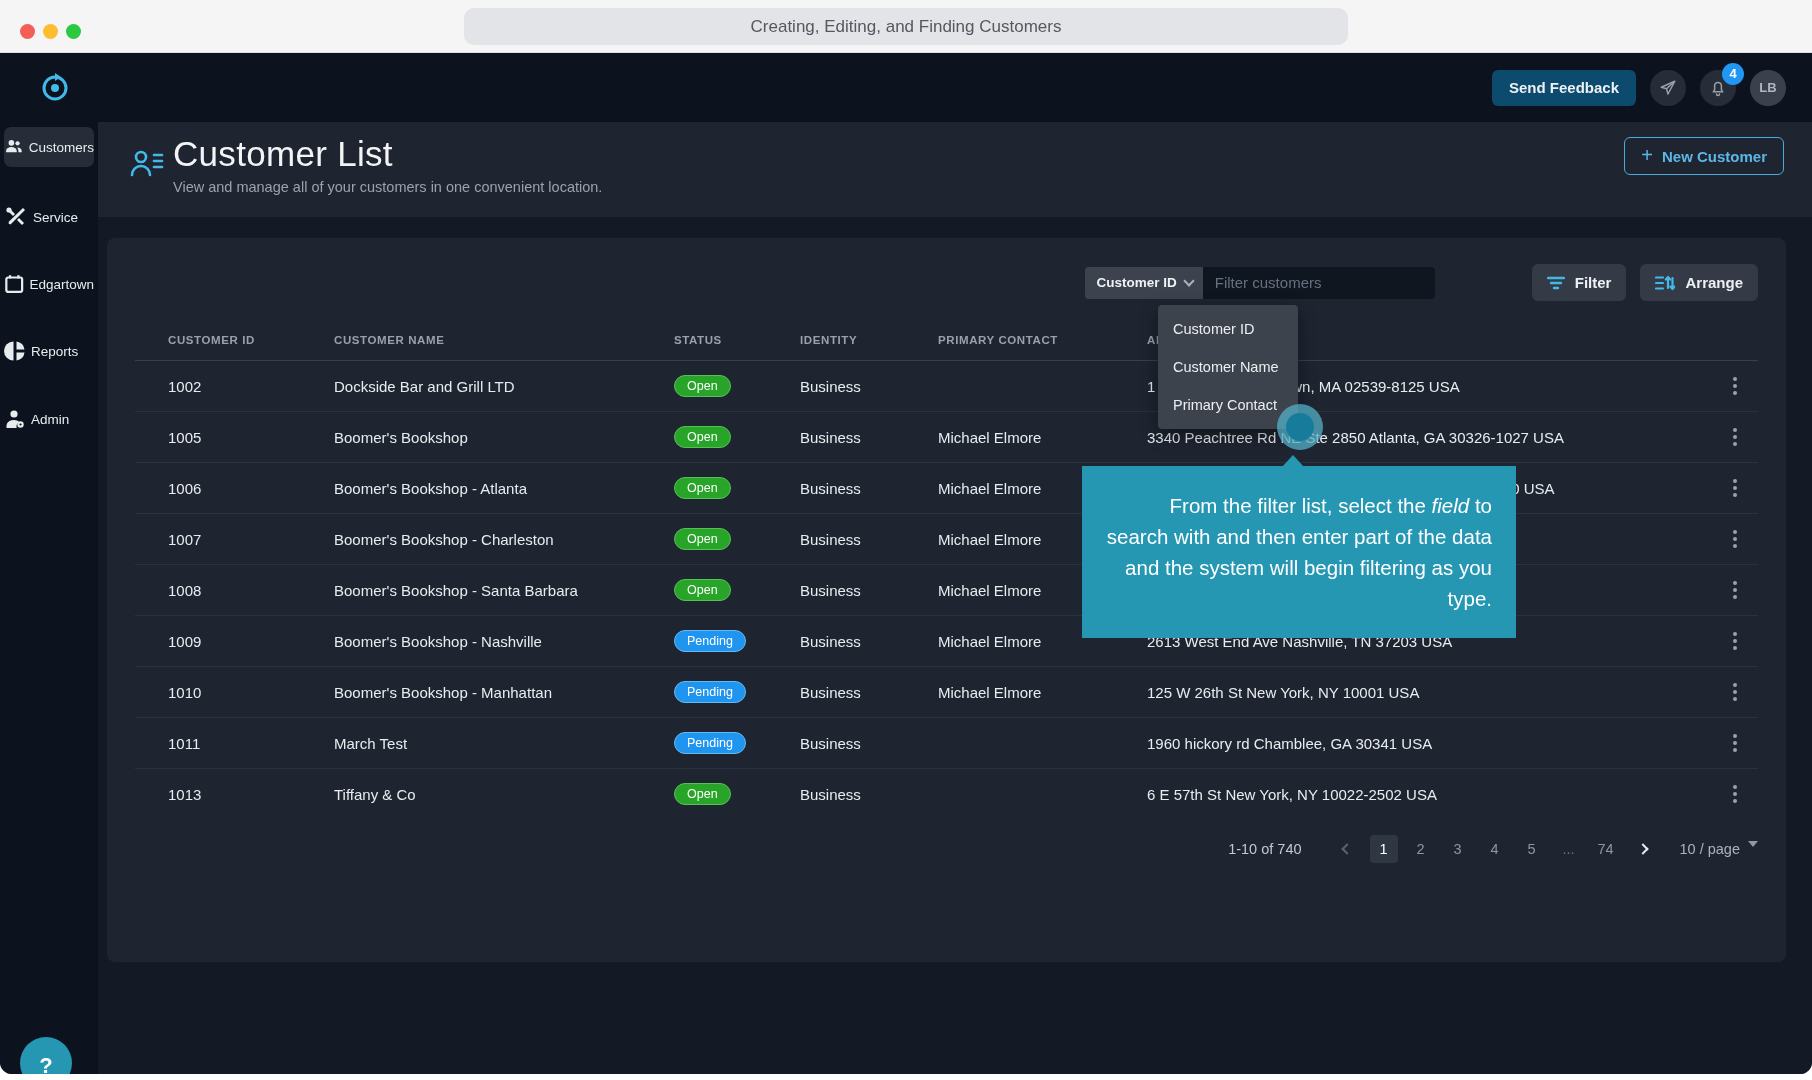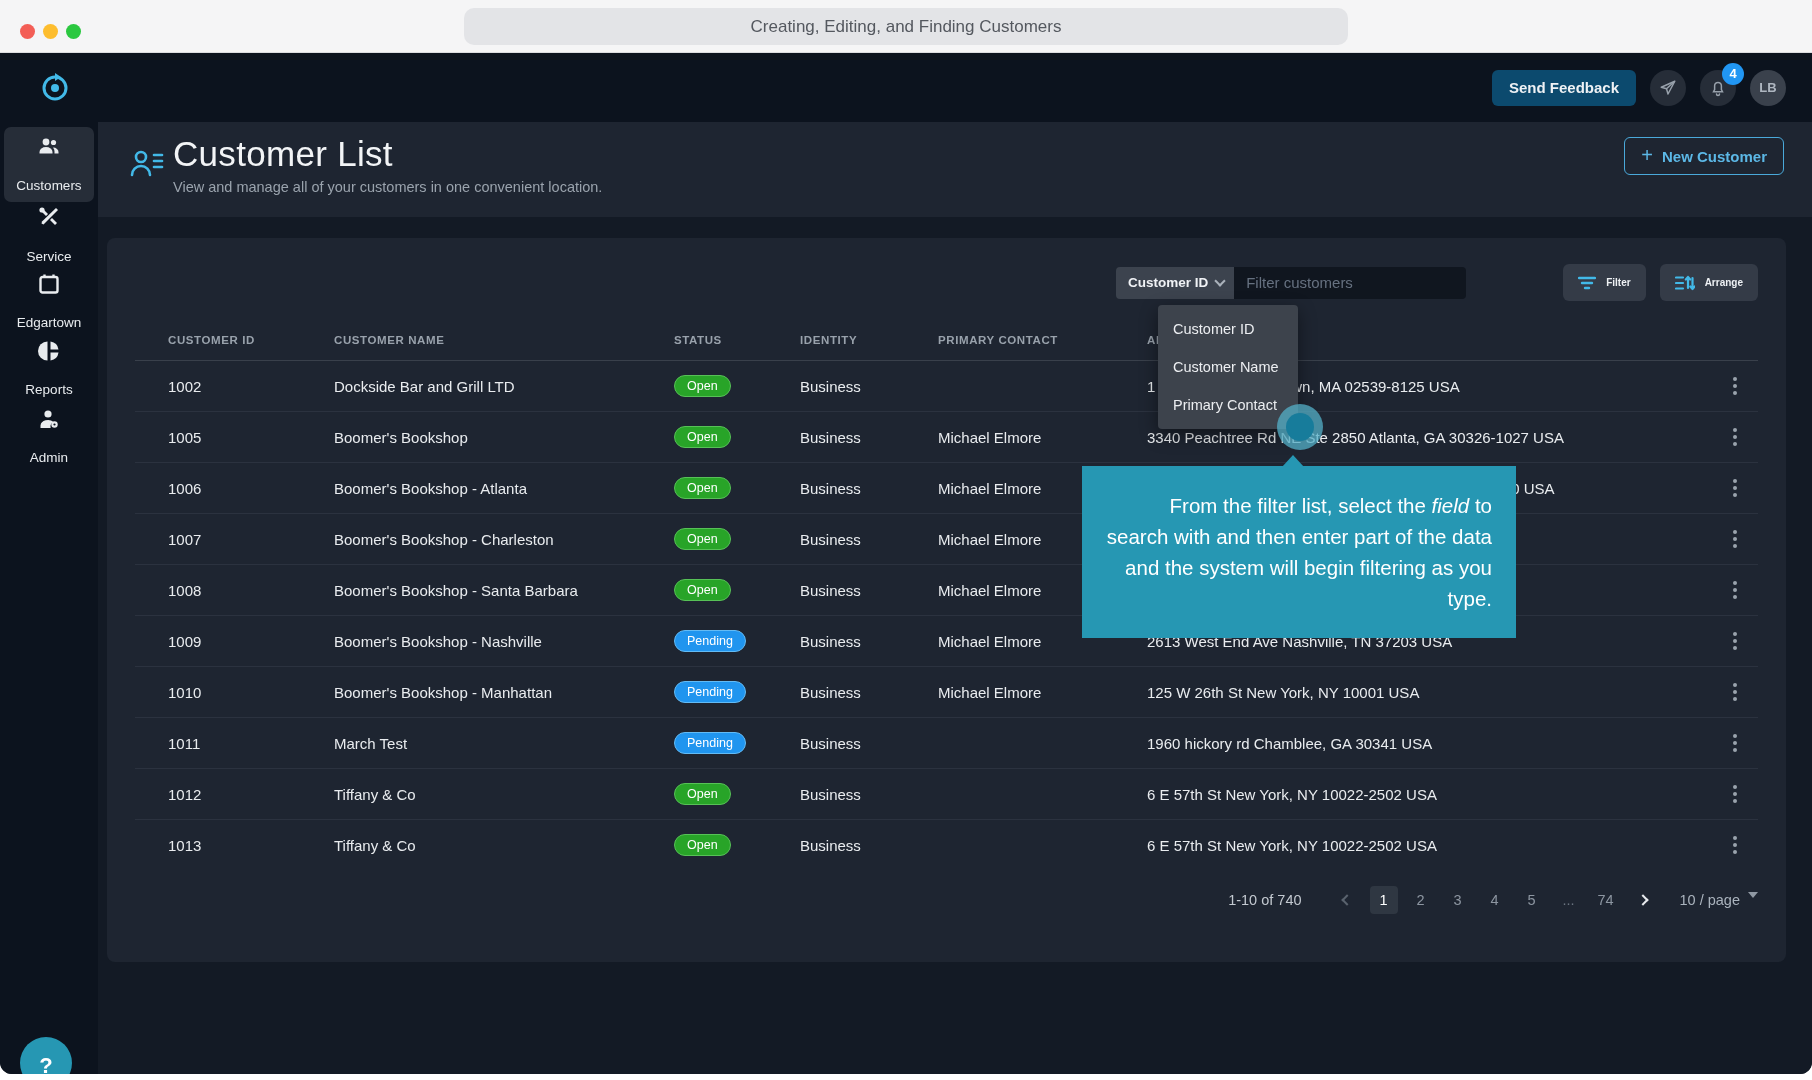--- a/index.html
+++ b/index.html
@@ -18,41 +18,41 @@
   .topbar { position:absolute; left:0; top:53px; width:100%; height:69px; background:#0c131e; display:flex; align-items:center; }
   .logo { position:absolute; left:40px; top:18px; width:30px; height:32px; }
   .topbar-right { position:absolute; right:26px; top:0; height:69px; display:flex; align-items:center; gap:14px; }
   .btn-feedback { background:#0c4a6e; color:#eef1f4; border:none; border-radius:6px; height:36px; padding:0 17px; font-size:15px; font-weight:bold; font-family:inherit; cursor:pointer; }
   .circ { width:36px; height:36px; border-radius:50%; background:#262d38; display:flex; align-items:center; justify-content:center; position:relative; cursor:pointer; }
   .badge-count { position:absolute; top:-7px; right:-8px; min-width:22px; height:22px; border-radius:11px; background:#2196f3; color:#fff; font-size:13px; font-weight:bold; display:flex; align-items:center; justify-content:center; }
   .avatar { background:#3a414c; color:#aeb6c0; font-size:13px; font-weight:bold; }
 
   
   .sidebar { position:absolute; left:0; top:122px; width:98px; height:952px; background:#0c131e; }
-  .side-item { position:absolute; left:4px; width:90px; display:flex; flex-direction:column; align-items:center; gap:20px; color:#e9ecef; font-size:13.5px; cursor:pointer; padding:9px 0; border-radius:7px; }
+  .side-item { position:absolute; left:4px; width:90px; display:flex; flex-direction:row; align-items:center; gap:5px; color:#e9ecef; font-size:13.5px; cursor:pointer; padding:9px 0; border-radius:7px; }
   .side-item.active { background:#262d38; }
   .side-item svg { display:block; }
 
   
   .band { position:absolute; left:98px; top:122px; right:0; height:95px; background:#1e2531; }
   .page-head-icon { position:absolute; left:31px; top:24px; }
   .page-title { position:absolute; left:75px; top:12px; color:#f2f4f6; font-size:35px; font-weight:400; letter-spacing:0.3px; }
   .page-sub { position:absolute; left:75px; top:57px; color:#9aa3ad; font-size:14.5px; }
   .btn-new { position:absolute; right:28px; top:15px; height:38px; border:1px solid #4aa9da; border-radius:6px; background:transparent; color:#5cb8e6; font-size:15px; font-weight:bold; font-family:inherit; padding:0 16px; display:flex; align-items:center; gap:9px; cursor:pointer; }
   .plus { font-size:20px; font-weight:400; line-height:1; margin-top:-2px; }
 
   
   .main { position:absolute; left:98px; top:217px; right:0; bottom:0; background:#131a25; }
   .card { position:absolute; left:9px; top:21px; width:1679px; height:724px; background:#1e2531; border-radius:8px; padding:26px 28px 0 28px; }
 
   .filter-row { display:flex; justify-content:flex-end; align-items:center; height:37px; }
   .field-select { height:32px; background:#3c434e; border-radius:4px 0 0 4px; display:flex; align-items:center; padding:0 10px 0 12px; gap:8px; color:#f0f2f5; font-size:13.5px; font-weight:bold; cursor:pointer; }
   .filter-input { width:232px; height:32px; background:#10161f; border:none; border-radius:0 4px 4px 0; color:#cdd3da; font-size:15px; padding:0 12px; font-family:inherit; margin-right:97px; }
   .filter-input::placeholder { color:#667180; }
-  .btn-gray { height:37px; background:#343b47; border:none; border-radius:6px; color:#eef1f4; font-size:10px; font-weight:bold; font-family:inherit; display:flex; align-items:center; gap:10px; padding:0 15px; cursor:pointer; }
+  .btn-gray { height:37px; background:#343b47; border:none; border-radius:6px; color:#eef1f4; font-size:15px; font-weight:bold; font-family:inherit; display:flex; align-items:center; gap:10px; padding:0 15px; cursor:pointer; }
   .btn-gray + .btn-gray { margin-left:14px; }
 
   
   .chev { display:inline-block; width:8px; height:8px; border-right:2px solid #aab2bb; border-bottom:2px solid #aab2bb; }
   .chev-down { transform:rotate(45deg); margin-top:-4px; }
   .chev-left  { transform:rotate(135deg); border-color:#5a636e; }
   .chev-right { transform:rotate(-45deg); border-color:#e8ebee; }
   .tri-down { display:inline-block; width:0; height:0; border-left:5px solid transparent; border-right:5px solid transparent; border-top:6px solid #8f98a3; margin-left:8px; }
 
   
@@ -360,35 +360,20 @@
     <td>1960 hickory rd Chamblee, GA 30341 USA</td>
     <td>
                 <span class="kebab">
                   <i></i>
                   <i></i>
                   <i></i>
                 </span>
               </td>
   </tr>
 
-  <tr class="row">
-    <td>1012</td>
-    <td>Tiffany &amp; Co</td>
-    <td><span class="badge badge-open">Open</span></td>
-    <td>Business</td>
-    <td></td>
-    <td>6 E 57th St New York, NY 10022-2502 USA</td>
-    <td>
-                <span class="kebab">
-                  <i></i>
-                  <i></i>
-                  <i></i>
-                </span>
-              </td>
-  </tr>
 
   <tr class="row">
     <td>1013</td>
     <td>Tiffany &amp; Co</td>
     <td><span class="badge badge-open">Open</span></td>
     <td>Business</td>
     <td></td>
     <td>6 E 57th St New York, NY 10022-2502 USA</td>
     <td>
                 <span class="kebab">

